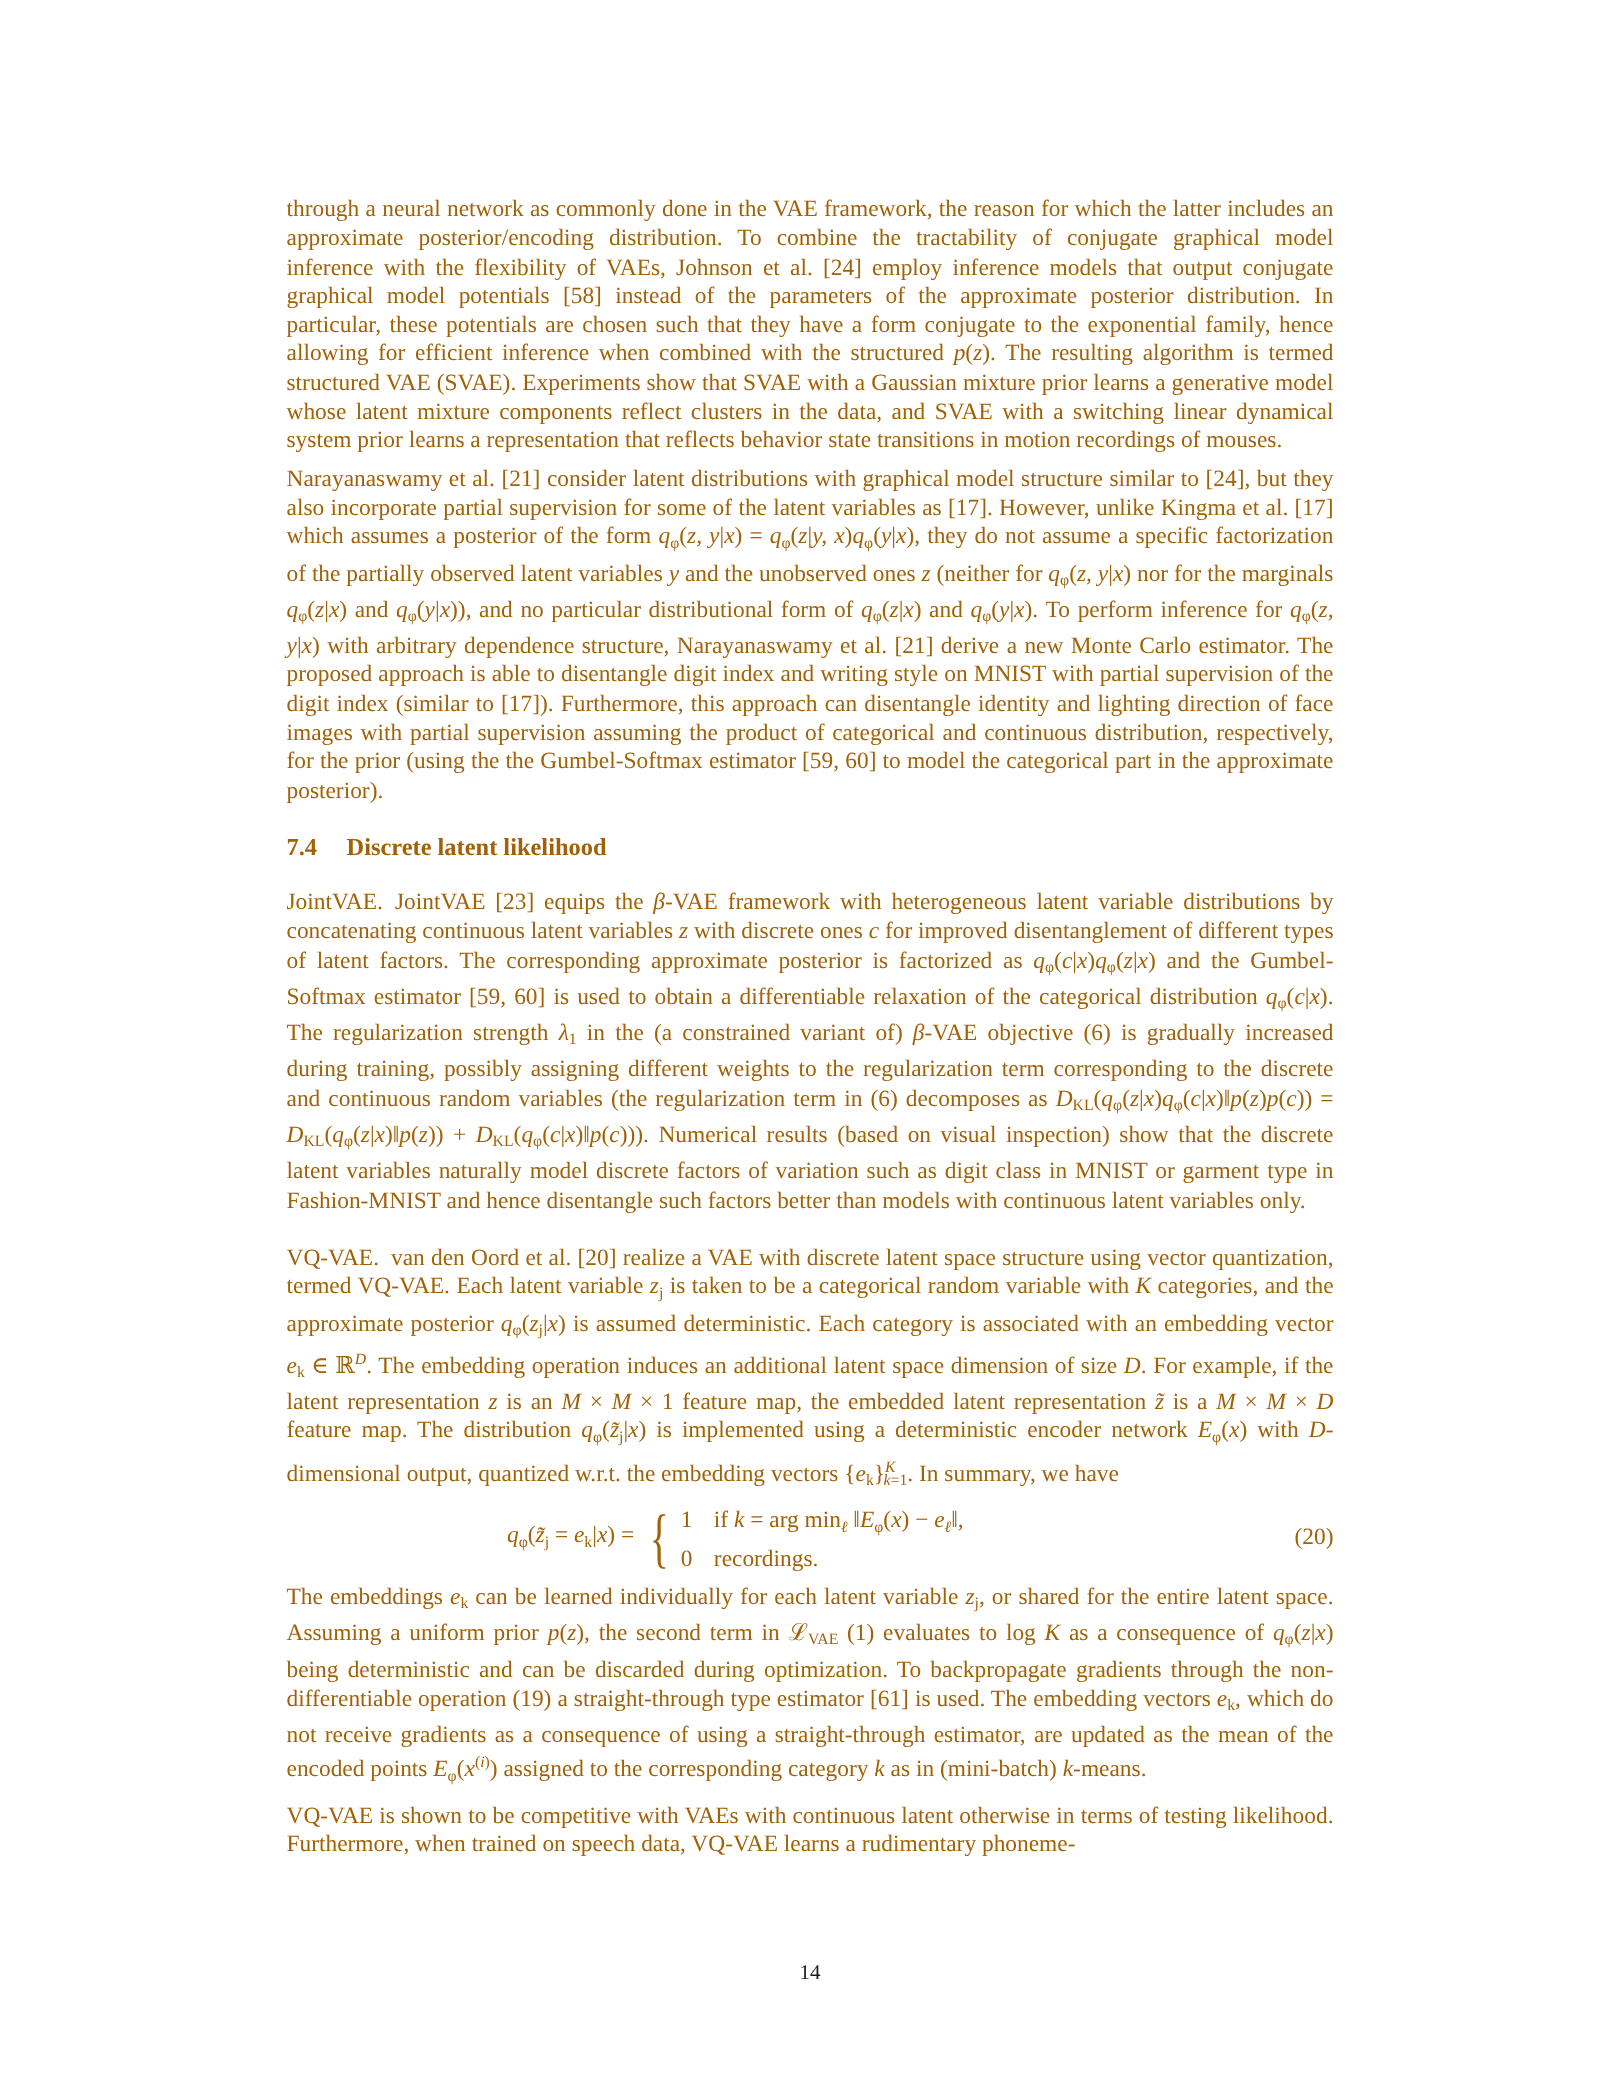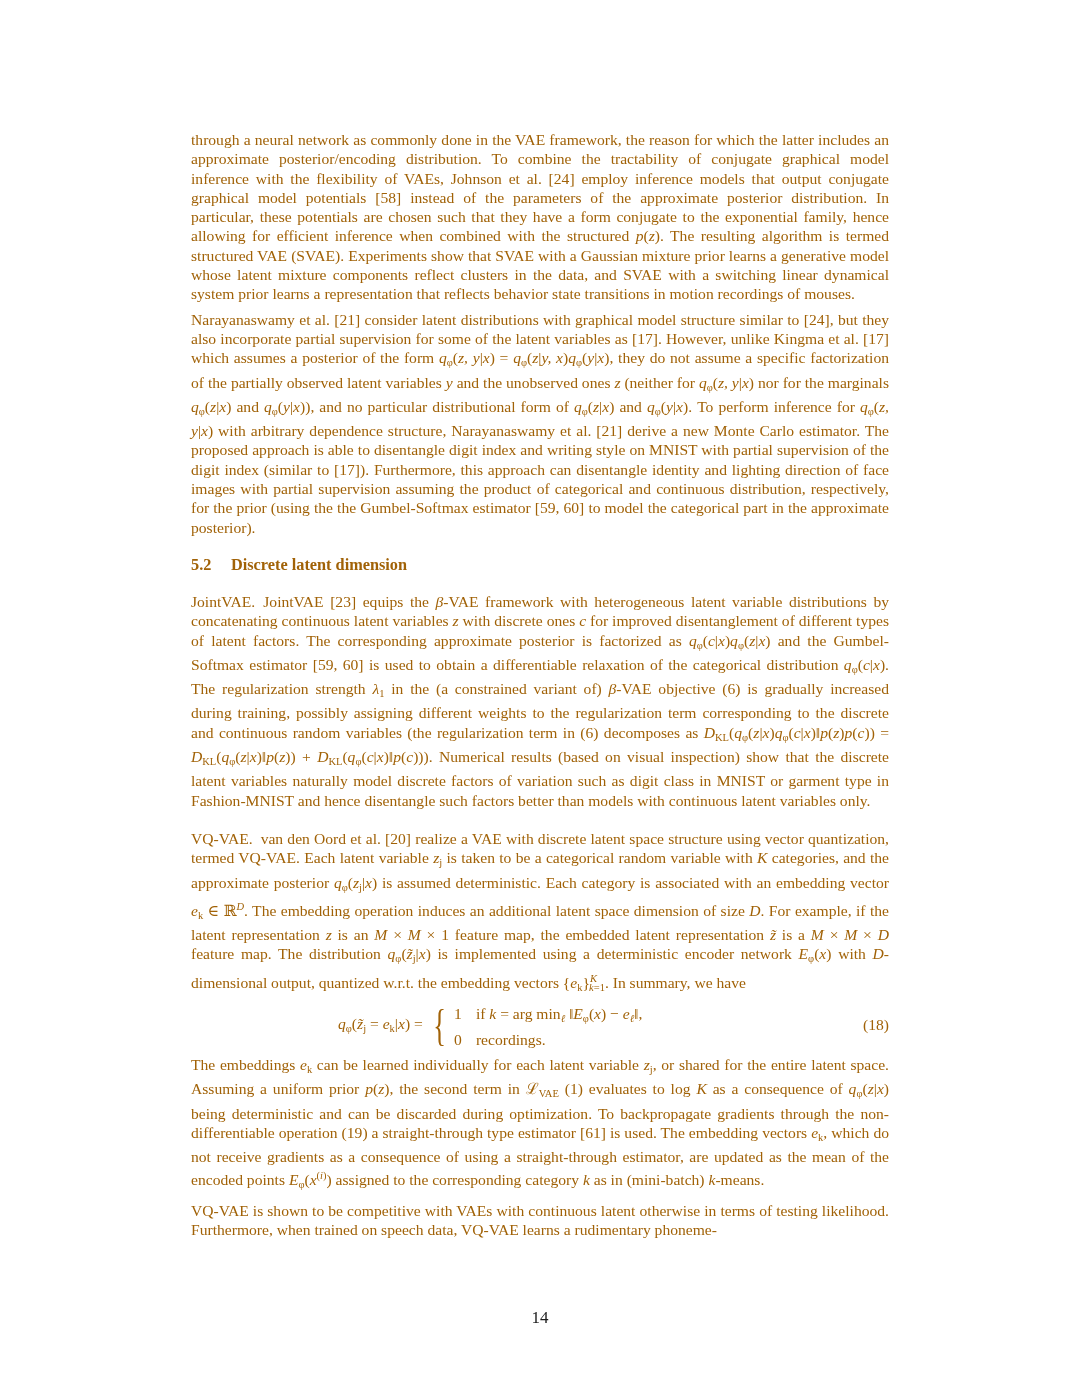--- a/index.html
+++ b/index.html
@@ -31,54 +31,54 @@
   .eq-case { display: flex; }
   .eq-case .v { width: 22px; }
   .eq-number { position: absolute; right: 0; top: 16px; }
   .para-after-eq { margin-bottom: 6px !important; }
   i, .m { font-style: italic; }
   .sub { font-size: 10.5px; vertical-align: -3px; }
   .sup { font-size: 10.5px; vertical-align: 6px; }
   .rm { font-style: normal; }
   .page-number {
     position: absolute; left: 0; width: 1080px; top: 1308px; text-align: center;
-    font-family: "Liberation Serif", "DejaVu Serif", serif; font-size: 17px; color: #1a1a1a;
+    font-family: "Liberation Serif", "DejaVu Serif", serif; font-size: 14px; color: #1a1a1a;
   }
 </style>
 </head>
 <body>
 
 <div class="page">
 
   <p class="para1">through a neural network as commonly done in the VAE framework, the reason for which the latter includes an approximate posterior/encoding distribution. To combine the tractability of conjugate graphical model inference with the flexibility of VAEs, Johnson et al. [24] employ inference models that output conjugate graphical model potentials [58] instead of the parameters of the approximate posterior distribution. In particular, these potentials are chosen such that they have a form conjugate to the exponential family, hence allowing for efficient inference when combined with the structured <i>p</i>(<i>z</i>). The resulting algorithm is termed structured VAE (SVAE). Experiments show that SVAE with a Gaussian mixture prior learns a generative model whose latent mixture components reflect clusters in the data, and SVAE with a switching linear dynamical system prior learns a representation that reflects behavior state transitions in motion recordings of mouses.</p>
 
   <p class="para2">Narayanaswamy et al. [21] consider latent distributions with graphical model structure similar to [24], but they also incorporate partial supervision for some of the latent variables as [17]. However, unlike Kingma et al. [17] which assumes a posterior of the form <i>q</i><span class="sub">φ</span>(<i>z, y</i>|<i>x</i>) = <i>q</i><span class="sub">φ</span>(<i>z</i>|<i>y, x</i>)<i>q</i><span class="sub">φ</span>(<i>y</i>|<i>x</i>), they do not assume a specific factorization of the partially observed latent variables <i>y</i> and the unob­served ones <i>z</i> (neither for <i>q</i><span class="sub">φ</span>(<i>z, y</i>|<i>x</i>) nor for the marginals <i>q</i><span class="sub">φ</span>(<i>z</i>|<i>x</i>) and <i>q</i><span class="sub">φ</span>(<i>y</i>|<i>x</i>)), and no particular distributional form of <i>q</i><span class="sub">φ</span>(<i>z</i>|<i>x</i>) and <i>q</i><span class="sub">φ</span>(<i>y</i>|<i>x</i>). To perform inference for <i>q</i><span class="sub">φ</span>(<i>z, y</i>|<i>x</i>) with arbitrary de­pendence structure, Narayanaswamy et al. [21] derive a new Monte Carlo estimator. The proposed approach is able to disentangle digit index and writing style on MNIST with partial supervision of the digit index (similar to [17]). Furthermore, this approach can disentangle identity and lighting direction of face images with partial supervision assuming the product of categorical and continuous distribution, respectively, for the prior (using the the Gumbel-Softmax estimator [59, 60] to model the categorical part in the approximate posterior).</p>
 
-  <h3 class="section"><span class="num">5.2</span><span>Discrete latent dimension</span></h3>
+  <h3 class="section"><span class="num">7.4</span><span>Discrete latent likelihood</span></h3>
 
   <p class="para-joint"><span class="runin">JointVAE.</span><span>JointVAE [23] equips the </span><i>β</i><span>-VAE framework with heterogeneous latent variable distributions by concatenating continuous latent variables </span><i>z</i><span> with discrete ones </span><i>c</i><span> for improved disentanglement of different types of latent factors. The corresponding approximate posterior is factorized as </span><i>q</i><span class="sub">φ</span>(<i>c</i>|<i>x</i>)<i>q</i><span class="sub">φ</span>(<i>z</i>|<i>x</i>)<span> and the Gumbel-Softmax estimator [59, 60] is used to obtain a differentiable relaxation of the categorical distribution </span><i>q</i><span class="sub">φ</span>(<i>c</i>|<i>x</i>)<span>. The regularization strength </span><i>λ</i><span class="sub rm">1</span><span> in the (a constrained variant of) </span><i>β</i><span>-VAE objective (6) is gradually increased during training, possibly assigning different weights to the regularization term corresponding to the discrete and continuous random variables (the regularization term in (6) decomposes as </span><i>D</i><span class="sub rm">KL</span>(<i>q</i><span class="sub">φ</span>(<i>z</i>|<i>x</i>)<i>q</i><span class="sub">φ</span>(<i>c</i>|<i>x</i>)‖<i>p</i>(<i>z</i>)<i>p</i>(<i>c</i>)) = <i>D</i><span class="sub rm">KL</span>(<i>q</i><span class="sub">φ</span>(<i>z</i>|<i>x</i>)‖<i>p</i>(<i>z</i>)) + <i>D</i><span class="sub rm">KL</span>(<i>q</i><span class="sub">φ</span>(<i>c</i>|<i>x</i>)‖<i>p</i>(<i>c</i>))<span>). Numerical results (based on visual inspection) show that the discrete latent variables naturally model discrete factors of variation such as digit class in MNIST or garment type in Fashion-MNIST and hence disentangle such factors better than models with continuous latent variables only.</span></p>
 
   <p><span class="runin">VQ-VAE.</span><span>van den Oord et al. [20] realize a VAE with discrete latent space structure using vector quantization, termed VQ-VAE. Each latent variable </span><i>z</i><span class="sub">j</span><span> is taken to be a categorical random variable with </span><i>K</i><span> categories, and the approximate posterior </span><i>q</i><span class="sub">φ</span>(<i>z</i><span class="sub">j</span>|<i>x</i>)<span> is assumed deterministic. Each category is associated with an embedding vector </span><i>e</i><span class="sub">k</span> ∈ ℝ<span class="sup"><i>D</i></span><span>. The embedding operation induces an additional latent space dimension of size </span><i>D</i><span>. For example, if the latent representation </span><i>z</i><span> is an </span><i>M</i> × <i>M</i> × 1<span> feature map, the embedded latent representation </span><i>z̃</i><span> is a </span><i>M</i> × <i>M</i> × <i>D</i><span> feature map. The distribution </span><i>q</i><span class="sub">φ</span>(<i>z̃</i><span class="sub">j</span>|<i>x</i>)<span> is implemented using a deterministic encoder network </span><i>E</i><span class="sub">φ</span>(<i>x</i>)<span> with </span><i>D</i><span>-dimensional output, quantized w.r.t. the embedding vectors </span>{<i>e</i><span class="sub">k</span>}<span class="sup"><i>K</i></span><span class="sub" style="margin-left:-8px"><i>k</i>=1</span><span>. In summary, we have</span></p>
 
   <div class="equation">
     <div class="eq-body">
       <span><i>q</i><span class="sub">φ</span>(<i>z̃</i><span class="sub">j</span> = <i>e</i><span class="sub">k</span>|<i>x</i>) =</span>
       <span class="eq-brace">{</span>
       <span class="eq-cases">
         <span class="eq-case">
             <span class="v">1</span>
             <span>if <i>k</i> = arg min<span class="sub"><i>ℓ</i></span> ‖<i>E</i><span class="sub">φ</span>(<i>x</i>) − <i>e</i><span class="sub"><i>ℓ</i></span>‖,</span>
           </span>
         <span class="eq-case">
             <span class="v">0</span>
             <span>recordings.</span>
           </span>
       </span>
     </div>
-    <span class="eq-number">(18)</span>
+    <span class="eq-number">(20)</span>
   </div>
 
   <p class="para-after-eq"><span>The embeddings </span><i>e</i><span class="sub">k</span><span> can be learned individually for each latent variable </span><i>z</i><span class="sub">j</span><span>, or shared for the entire latent space. Assuming a uniform prior </span><i>p</i>(<i>z</i>)<span>, the second term in </span>ℒ<span class="sub rm">VAE</span><span> (1) evaluates to </span>log <i>K</i><span> as a consequence of </span><i>q</i><span class="sub">φ</span>(<i>z</i>|<i>x</i>)<span> being deterministic and can be discarded during optimization. To backpropagate gradients through the non-differentiable operation (19) a straight-through type estimator [61] is used. The embedding vectors </span><i>e</i><span class="sub">k</span><span>, which do not receive gradients as a consequence of using a straight-through estimator, are updated as the mean of the encoded points </span><i>E</i><span class="sub">φ</span>(<i>x</i><span class="sup">(<i>i</i>)</span>)<span> assigned to the corresponding category </span><i>k</i><span> as in (mini-batch) </span><i>k</i><span>-means.</span></p>
 
   <p>VQ-VAE is shown to be competitive with VAEs with continuous latent otherwise in terms of testing likelihood. Furthermore, when trained on speech data, VQ-VAE learns a rudimentary phoneme-</p>
 </div>
 
 <div class="page-number">14</div>
 
 </body></html>

